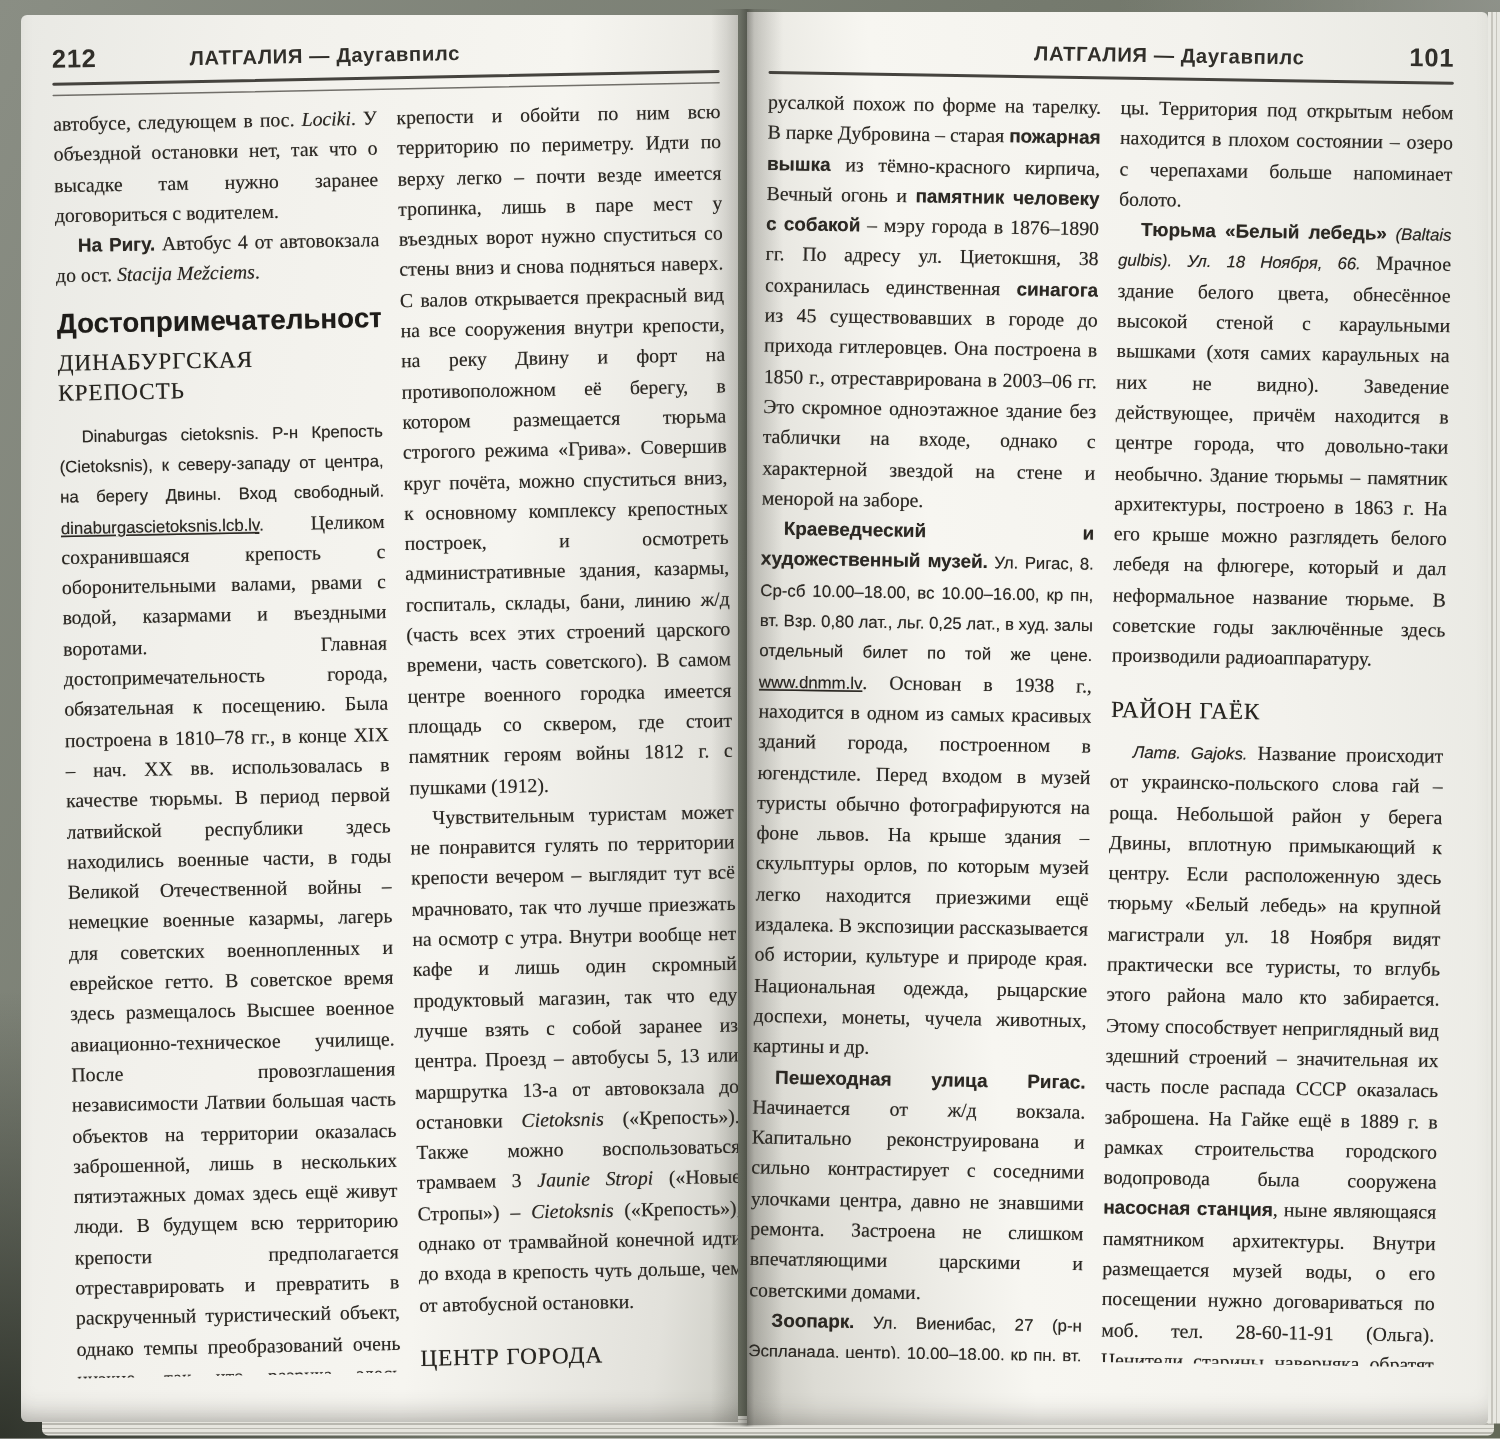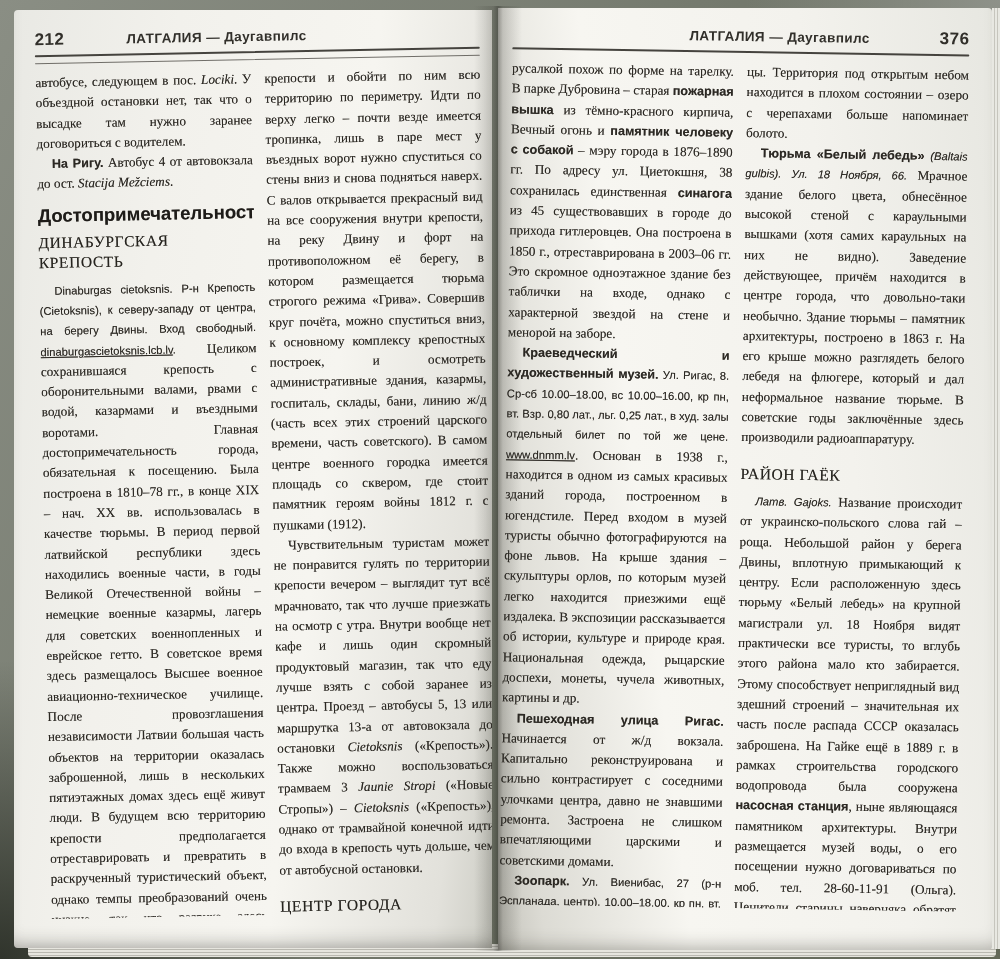--- a/index.html
+++ b/index.html
@@ -81,21 +81,21 @@
             <h3 class="subheading spaced">ЦЕНТР ГОРОДА</h3>
           </div>
       </div>
     </div>
   </div>
 
   <div class="page right">
     <div class="tilt-r">
       <div class="hdr hdr-right">
         <span class="ptitle">ЛАТГАЛИЯ — Даугавпилс</span>
-        <span class="pgnum">376</span>
+        <span class="pgnum">101</span>
       </div>
       <div class="rule"></div>
       <div class="cols">
         <div class="col">
             <p class=""><span>русалкой похож по форме на тарелку. В парке Дубровина – старая </span><span class="run-b">пожарная вышка</span><span> из тёмно-красного кирпича, Вечный огонь и </span><span class="run-b">памятник человеку с собакой</span><span> – мэру города в 1876–1890 гг. По адресу ул. Циетокшня, 38 сохранилась единственная </span><span class="run-b">синагога</span><span> из 45 существовавших в городе до прихода гитлеровцев. Она построена в 1850 г., отреставрирована в 2003–06 гг. Это скромное одноэтажное здание без таблички на входе, однако с характерной звездой на стене и менорой на заборе.</span></p>
             <p class="indent"><span class="run-b">Краеведческий и художественный музей.</span><span class="run-sm"> Ул. Ригас, 8. Ср-сб 10.00–18.00, вс 10.00–16.00, кр пн, вт. Взр. 0,80 лат., льг. 0,25 лат., в худ. залы отдельный билет по той же цене. </span><span class="run-sm run-u">www.dnmm.lv</span><span>. Основан в 1938 г., находится в одном из самых красивых зданий города, построенном в югендстиле. Перед входом в музей туристы обычно фотографируются на фоне львов. На крыше здания – скульптуры орлов, по которым музей легко находится приезжими ещё издалека. В экспозиции рассказывается об истории, культуре и природе края. Национальная одежда, рыцарские доспехи, монеты, чучела животных, картины и др.</span></p>
             <p class="indent"><span class="run-b">Пешеходная улица Ригас.</span><span> Начинается от ж/д вокзала. Капитально реконструирована и сильно контрастирует с соседними улочками центра, давно не знавшими ремонта. Застроена не слишком впечатляющими царскими и советскими домами.</span></p>
             <p class="indent"><span class="run-b">Зоопарк.</span><span class="run-sm"> Ул. Виенибас, 27 (р-н Эспланада, центр). 10.00–18.00, кр пн, вт. Взр. 0,40 лат., льг. 0,20 лат., экскурсия 2 лат.</span></p>
           </div>
         <div class="col">

